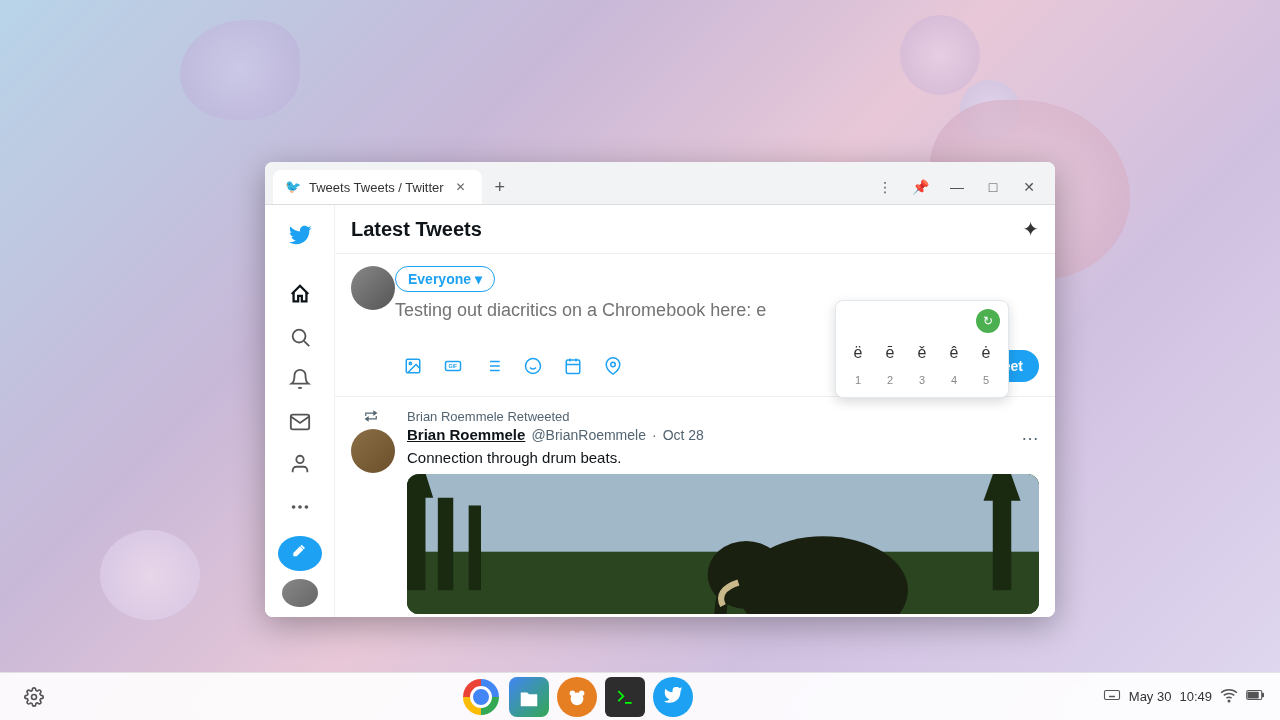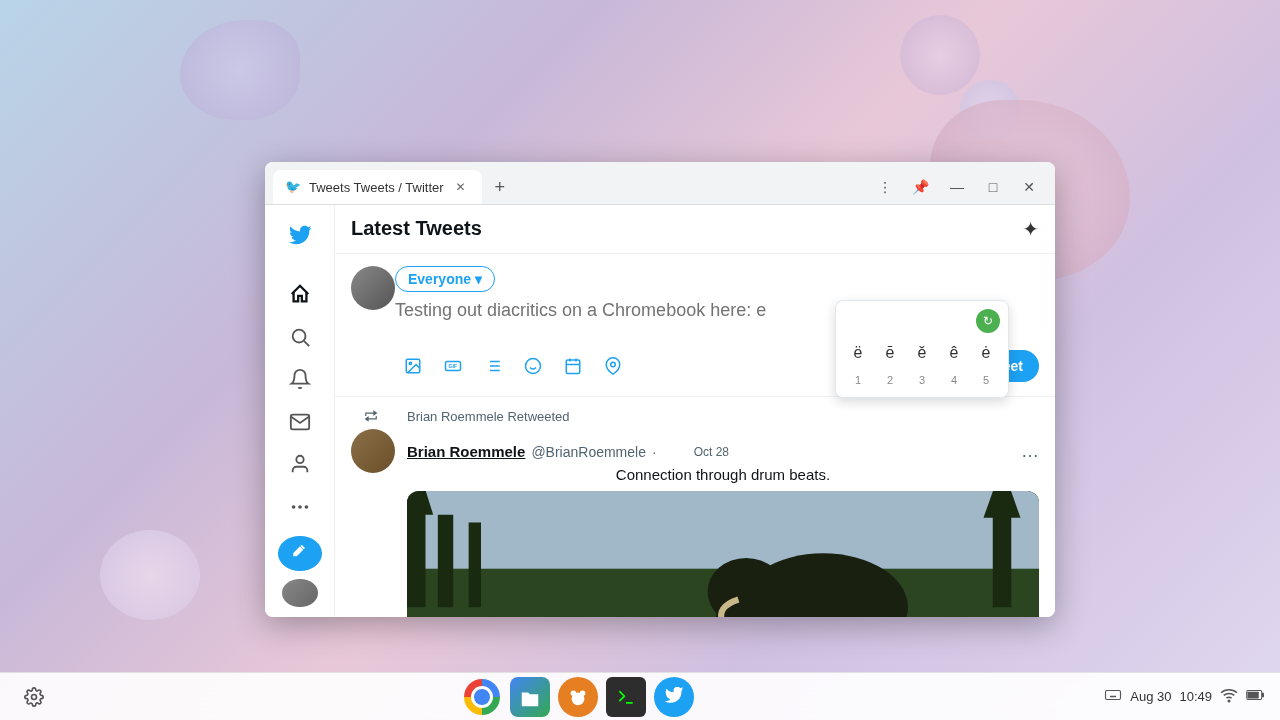--- a/index.html
+++ b/index.html
@@ -228,21 +228,21 @@
     .twitter-main {
       flex: 1;
       background: #fff;
       overflow-y: auto;
       display: flex;
       flex-direction: column;
     }
 
     .twitter-header {
       display: flex;
-      align-items: flex-start;
+      align-items: center;
       justify-content: space-between;
       padding: 12px 16px;
       border-bottom: 1px solid #efefef;
     }
 
     .twitter-header-title {
       font-size: 20px;
       font-weight: 800;
       color: #0f1419;
     }
@@ -452,21 +452,21 @@
     .tweet-right {
       flex: 1;
     }
 
     .retweet-label {
       font-size: 13px;
       color: #536471;
       display: flex;
       align-items: center;
       gap: 6px;
-      margin-bottom: 17px;
+      margin-bottom: 0;
     }
 
     .tweet-header {
       display: flex;
       align-items: center;
       justify-content: space-between;
       margin-bottom: 4px;
     }
 
     .tweet-author {
@@ -481,36 +481,34 @@
       color: #0f1419;
       text-decoration: underline;
     }
 
     .author-handle {
       font-size: 14px;
       color: #536471;
     }
 
     .tweet-date {
-      font-size: 12px;
+      font-size: 14px;
       color: #536471;
-      margin-left: 31px;
     }
 
     .tweet-more {
       font-size: 18px;
       color: #536471;
       cursor: pointer;
     }
 
     .tweet-text {
       font-size: 15px;
       color: #0f1419;
       margin-bottom: 8px;
-      text-align: center;
     }
 
     .tweet-image {
       width: 100%;
       height: 140px;
       background: linear-gradient(135deg, #4a6741, #3a5731, #5a7751);
       border-radius: 12px;
       overflow: hidden;
       display: flex;
       align-items: center;
@@ -909,21 +907,21 @@
         <svg width="18" height="18" viewBox="0 0 24 24" fill="none" stroke="#555" stroke-width="1.5">
           <rect x="2" y="6" width="20" height="12" rx="2"></rect>
           <line x1="6" y1="10" x2="6" y2="10" stroke="#555" stroke-width="2"></line>
           <line x1="10" y1="10" x2="10" y2="10" stroke="#555" stroke-width="2"></line>
           <line x1="14" y1="10" x2="14" y2="10" stroke="#555" stroke-width="2"></line>
           <line x1="18" y1="10" x2="18" y2="10" stroke="#555" stroke-width="2"></line>
           <line x1="8" y1="14" x2="16" y2="14" stroke="#555" stroke-width="2"></line>
         </svg>
       </div>
 
-      <span style="font-size:13px;color:#333;">Aug 30</span>
+      <span style="font-size:13px;color:#333;">May 30</span>
       <span style="font-size:13px;font-weight:500;color:#333;">10:49</span>
 
       <div style="cursor:pointer;">
         <svg width="18" height="18" viewBox="0 0 24 24" fill="none" stroke="#555" stroke-width="2">
           <path d="M5 12.55a11 11 0 0 1 14.08 0"></path>
           <path d="M1.42 9a16 16 0 0 1 21.16 0"></path>
           <path d="M8.53 16.11a6 6 0 0 1 6.95 0"></path>
           <circle cx="12" cy="20" r="1" fill="#555"></circle>
         </svg>
       </div>

